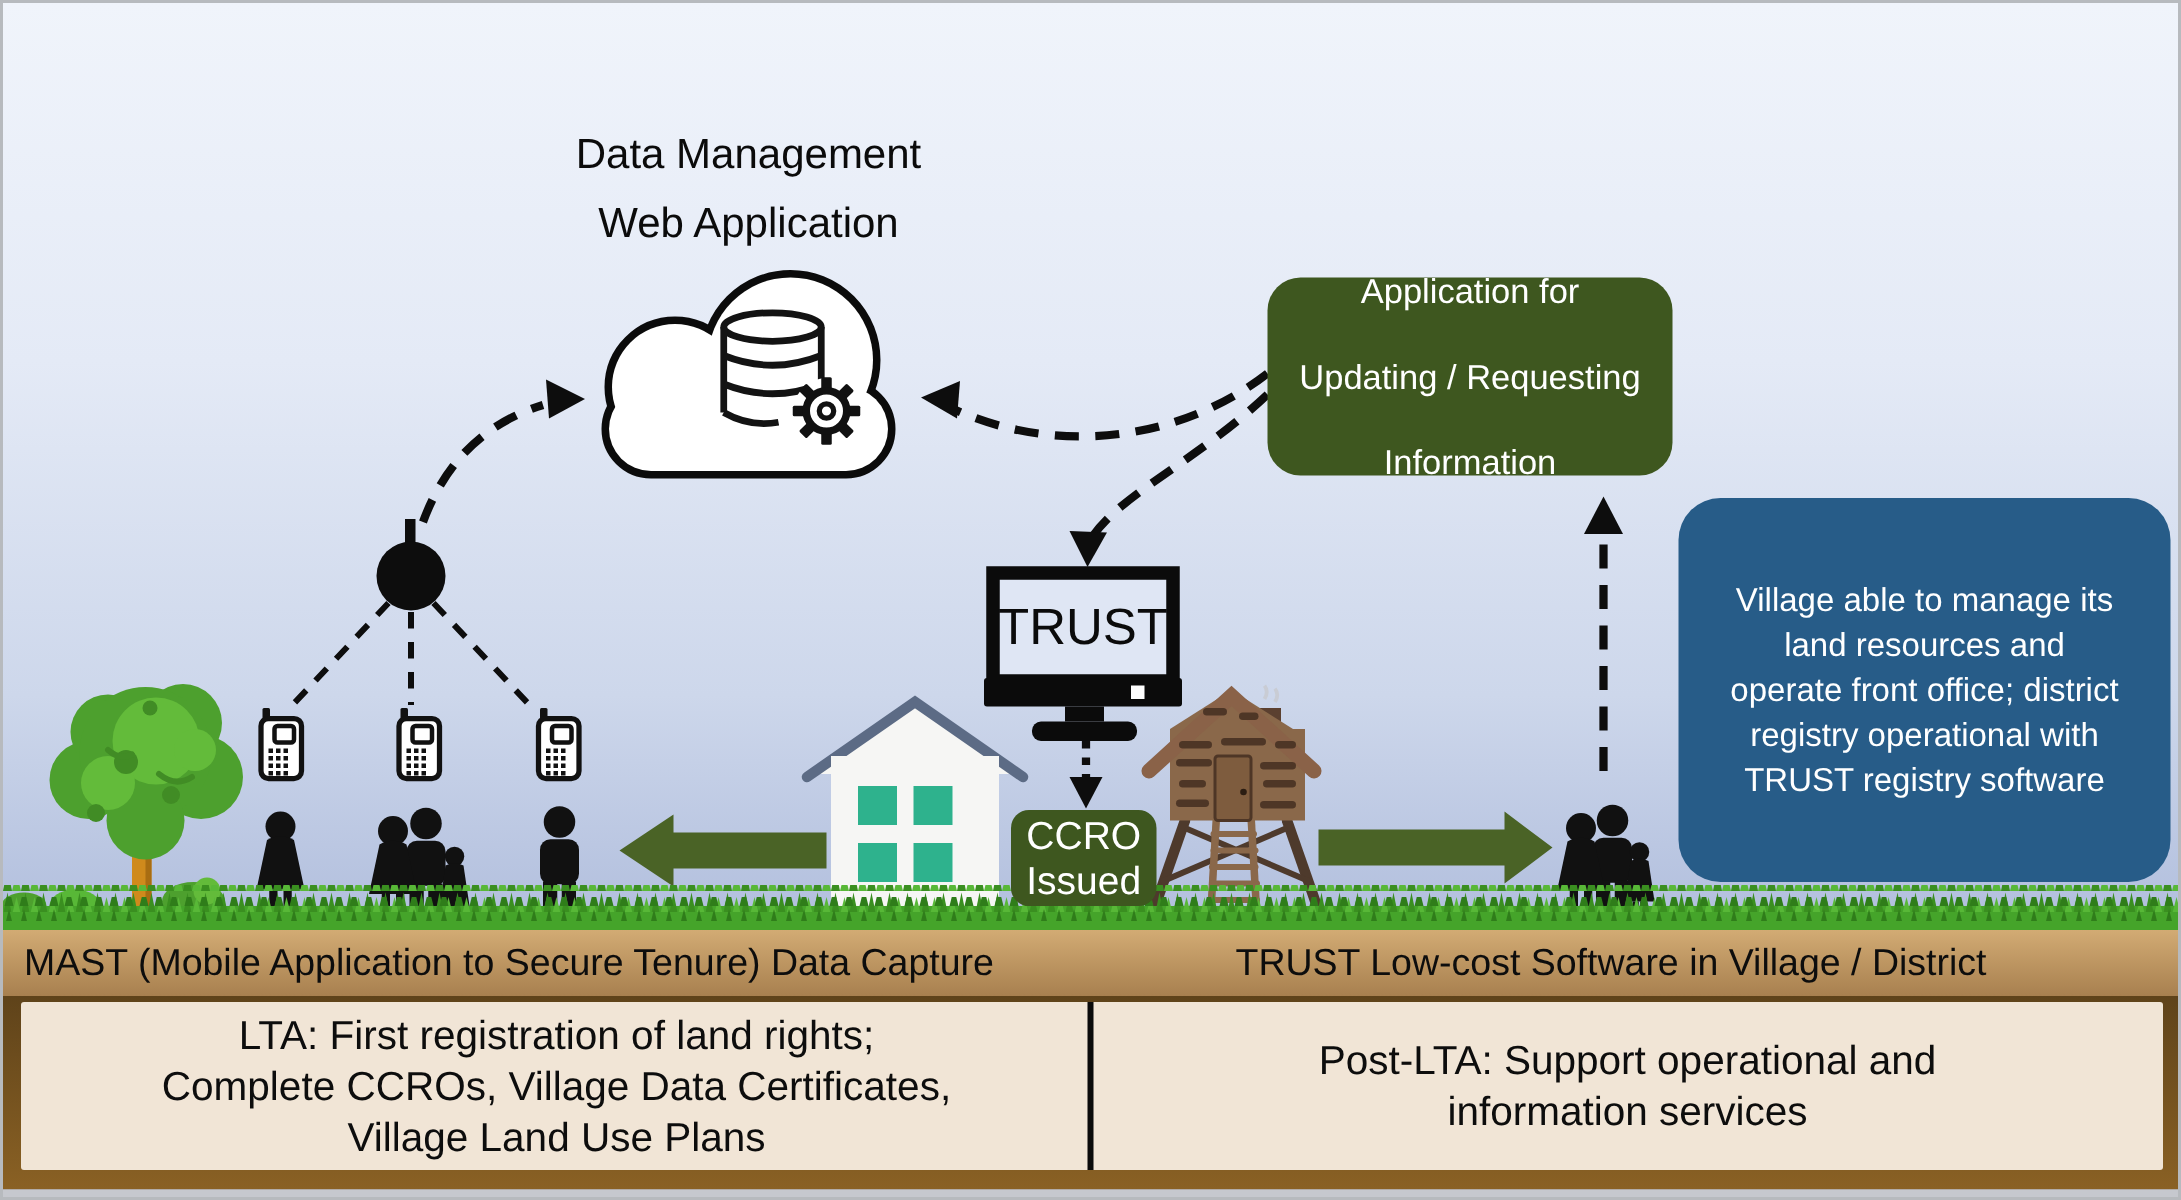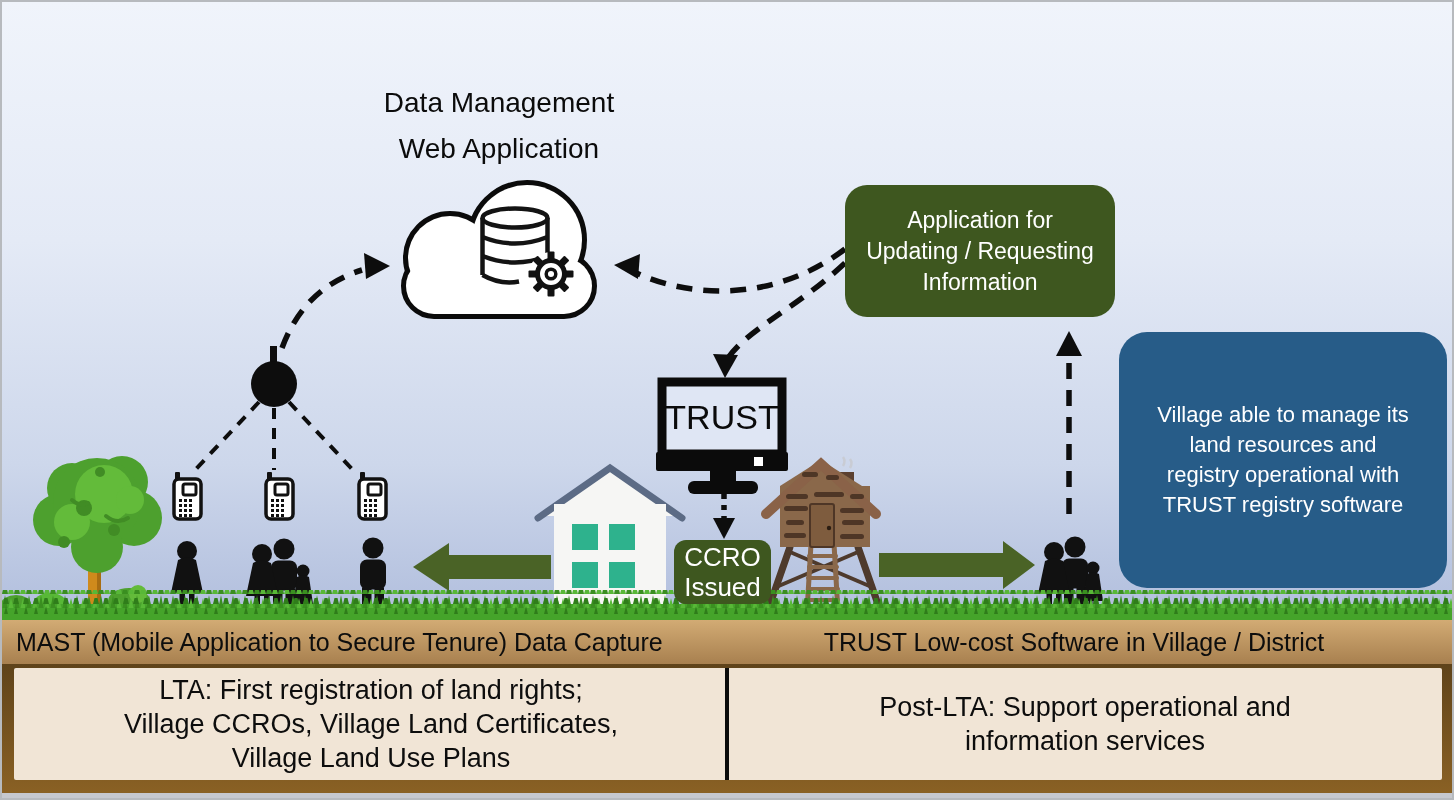--- a/index.html
+++ b/index.html
@@ -6,21 +6,21 @@
   .figure{
     position:relative;width:1454px;height:800px;box-sizing:border-box;
     border:2px solid #b7babe;overflow:hidden;
     background:linear-gradient(180deg,#f0f4fb 0%,#e4eaf6 30%,#cdd7eb 58%,#b3c0de 76%,#b3c0de 100%);
     font-family:"Liberation Sans",sans-serif;color:#0d0d0d;
   }
   .abs{position:absolute;}
   svg.scene{position:absolute;left:0;top:0;width:1450px;height:796px;}
   .title{left:257px;top:78px;width:480px;text-align:center;font-size:28px;line-height:46px;color:#0b0b0b;}
   .box{display:flex;flex-direction:column;justify-content:center;text-align:center;color:#fff;}
-  .app-box{left:843px;top:183px;width:270px;height:132px;background:#3e571f;border-radius:22px;font-size:23px;line-height:31px;}
+  .app-box{left:843px;top:183px;width:270px;height:132px;background:#3e571f;border-radius:22px;font-size:23px;line-height:31px;gap:26px;}
   .village-box{left:1117px;top:330px;width:328px;height:256px;background:#275c88;border-radius:28px;font-size:22px;line-height:30px;}
   .ccro-box{left:672px;top:538px;width:97px;height:64px;background:#3e571f;border-radius:12px;font-size:26px;line-height:30px;}
   .tan-strip{left:0;top:618px;width:1450px;height:44px;background:linear-gradient(180deg,#d2ab74,#a8804f);font-size:25px;}
   .tan-strip .left-label{position:absolute;left:14px;top:0;height:44px;display:flex;align-items:center;}
   .tan-strip .right-label{position:absolute;left:722px;width:700px;top:0;height:44px;display:flex;align-items:center;justify-content:center;}
   .bottom-band{left:0;top:662px;width:1450px;height:129px;background:linear-gradient(180deg,#5f431a,#8a6124);}
   .cream-box{position:absolute;left:12px;top:4px;width:1428px;height:112px;background:#f1e5d6;border-radius:2px;display:flex;}
   .cream-half{flex:1;display:flex;flex-direction:column;justify-content:center;text-align:center;font-size:27px;line-height:34px;color:#0d0d0d;}
   .divider{position:absolute;left:711px;top:0;width:4px;height:112px;background:#0b0b0b;}
   .bottom-gray{left:0;top:791px;width:1450px;height:6px;background:#c6c8ce;}
@@ -278,39 +278,40 @@
 
   <div class="abs box app-box">
     <div>Application for</div>
     <div>Updating / Requesting</div>
     <div>Information</div>
   </div>
 
   <div class="abs box village-box">
     <div>Village able to manage its</div>
     <div>land resources and</div>
+    <div>operate front office; district</div>
     <div>registry operational with</div>
     <div>TRUST registry software</div>
   </div>
 
   <div class="abs tan-strip">
     <div class="left-label">MAST (Mobile Application to Secure Tenure) Data Capture</div>
     <div class="right-label">TRUST Low-cost Software in Village / District</div>
   </div>
 
   <div class="abs box ccro-box">
     <div>CCRO</div>
     <div>Issued</div>
   </div>
 
   <div class="abs bottom-band">
     <div class="cream-box">
       <div class="cream-half">
         <div>LTA: First registration of land rights;</div>
-        <div>Village CCROs, Village Land Certificates,</div>
+        <div>Complete CCROs, Village Data Certificates,</div>
         <div>Village Land Use Plans</div>
       </div>
       <div class="cream-half">
         <div>Post-LTA: Support operational and</div>
         <div>information services</div>
       </div>
       <div class="divider"></div>
     </div>
   </div>
 

